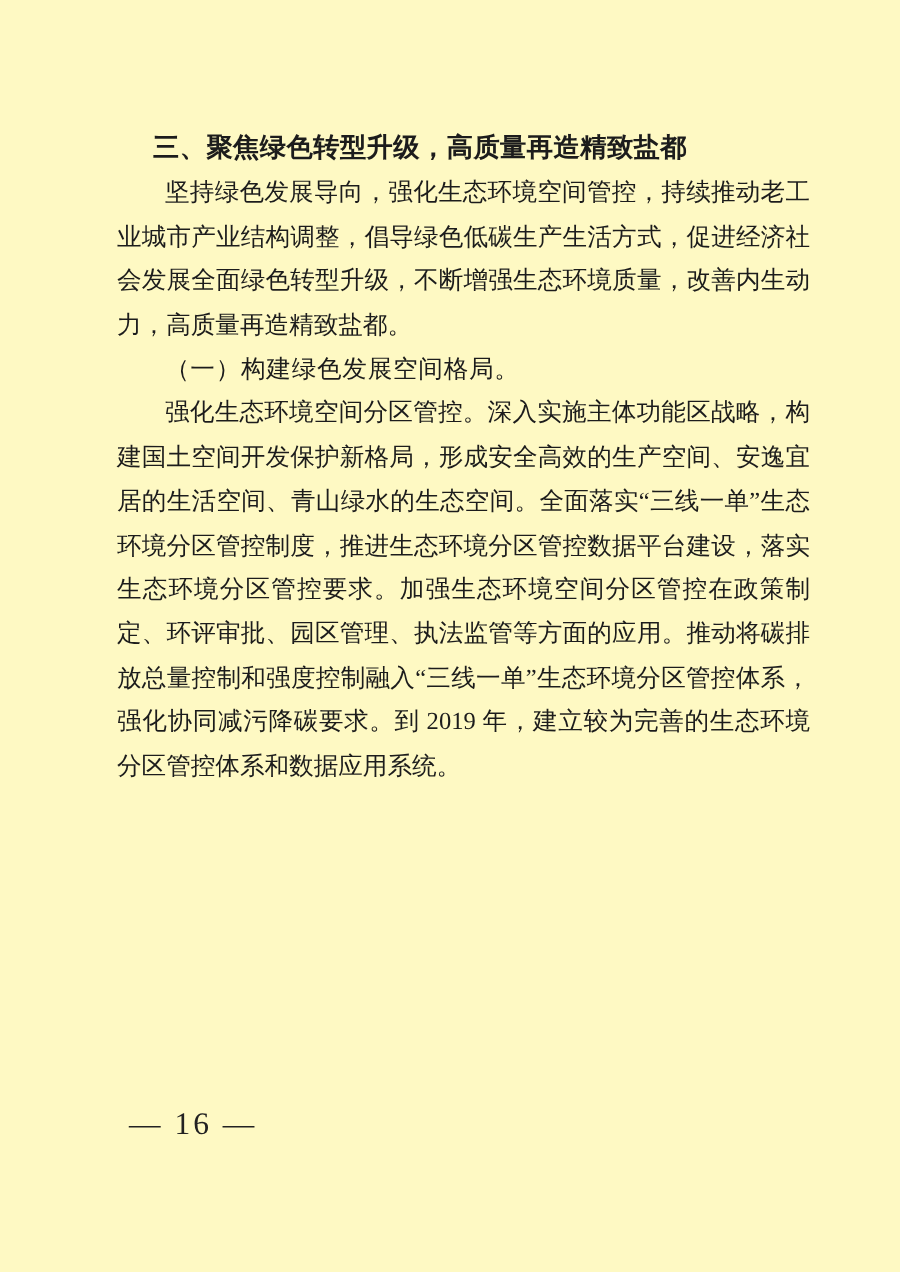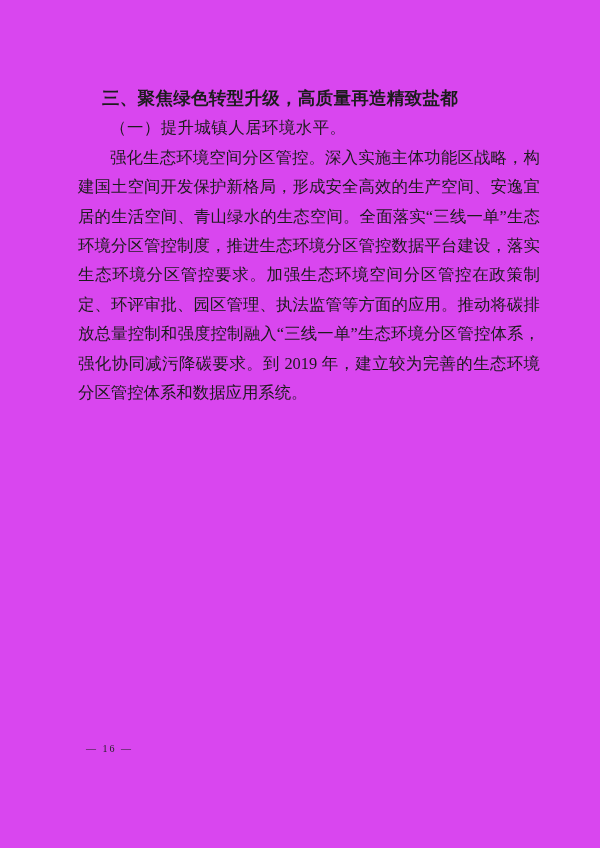--- a/index.html
+++ b/index.html
@@ -5,21 +5,21 @@
   html, body {
     margin: 0;
     padding: 0;
     background: #e8e8e8;
   }
   .page {
     position: relative;
     width: 600px;
     height: 848px;
     margin: 0 auto;
-    background: #d946ef;
+    background: #fef9c3;
     overflow: hidden;
     color: #1c1c1c;
     font-family: "Liberation Serif", "DejaVu Serif", serif;
   }
   .content {
     position: absolute;
     left: 78px;
     top: 84px;
     width: 462px;
   }
@@ -46,29 +46,30 @@
     margin: 0;
     font-size: 16.4px;
     line-height: 29.4px;
     text-indent: 32px;
     letter-spacing: 0.5px;
   }
   .page-number {
     position: absolute;
     left: 86px;
     top: 738px;
-    font-size: 10px;
+    font-size: 21px;
     line-height: 22px;
     letter-spacing: 2px;
     color: #222222;
   }
 </style>
 </head>
 <body>
 
 <div class="page">
   <div class="content">
     <h2 class="section-heading">三、聚焦绿色转型升级，高质量再造精致盐都</h2>
-    <p class="subsection-heading">（一）提升城镇人居环境水平。</p>
+    <p class="para">坚持绿色发展导向，强化生态环境空间管控，持续推动老工业城市产业结构调整，倡导绿色低碳生产生活方式，促进经济社会发展全面绿色转型升级，不断增强生态环境质量，改善内生动力，高质量再造精致盐都。</p>
+    <p class="subsection-heading">（一）构建绿色发展空间格局。</p>
     <p class="para">强化生态环境空间分区管控。深入实施主体功能区战略，构建国土空间开发保护新格局，形成安全高效的生产空间、安逸宜居的生活空间、青山绿水的生态空间。全面落实“三线一单”生态环境分区管控制度，推进生态环境分区管控数据平台建设，落实生态环境分区管控要求。加强生态环境空间分区管控在政策制定、环评审批、园区管理、执法监管等方面的应用。推动将碳排放总量控制和强度控制融入“三线一单”生态环境分区管控体系，强化协同减污降碳要求。到 2019 年，建立较为完善的生态环境分区管控体系和数据应用系统。</p>
   </div>
   <div class="page-number">— 16 —</div>
 </div>
 
 </body></html>

